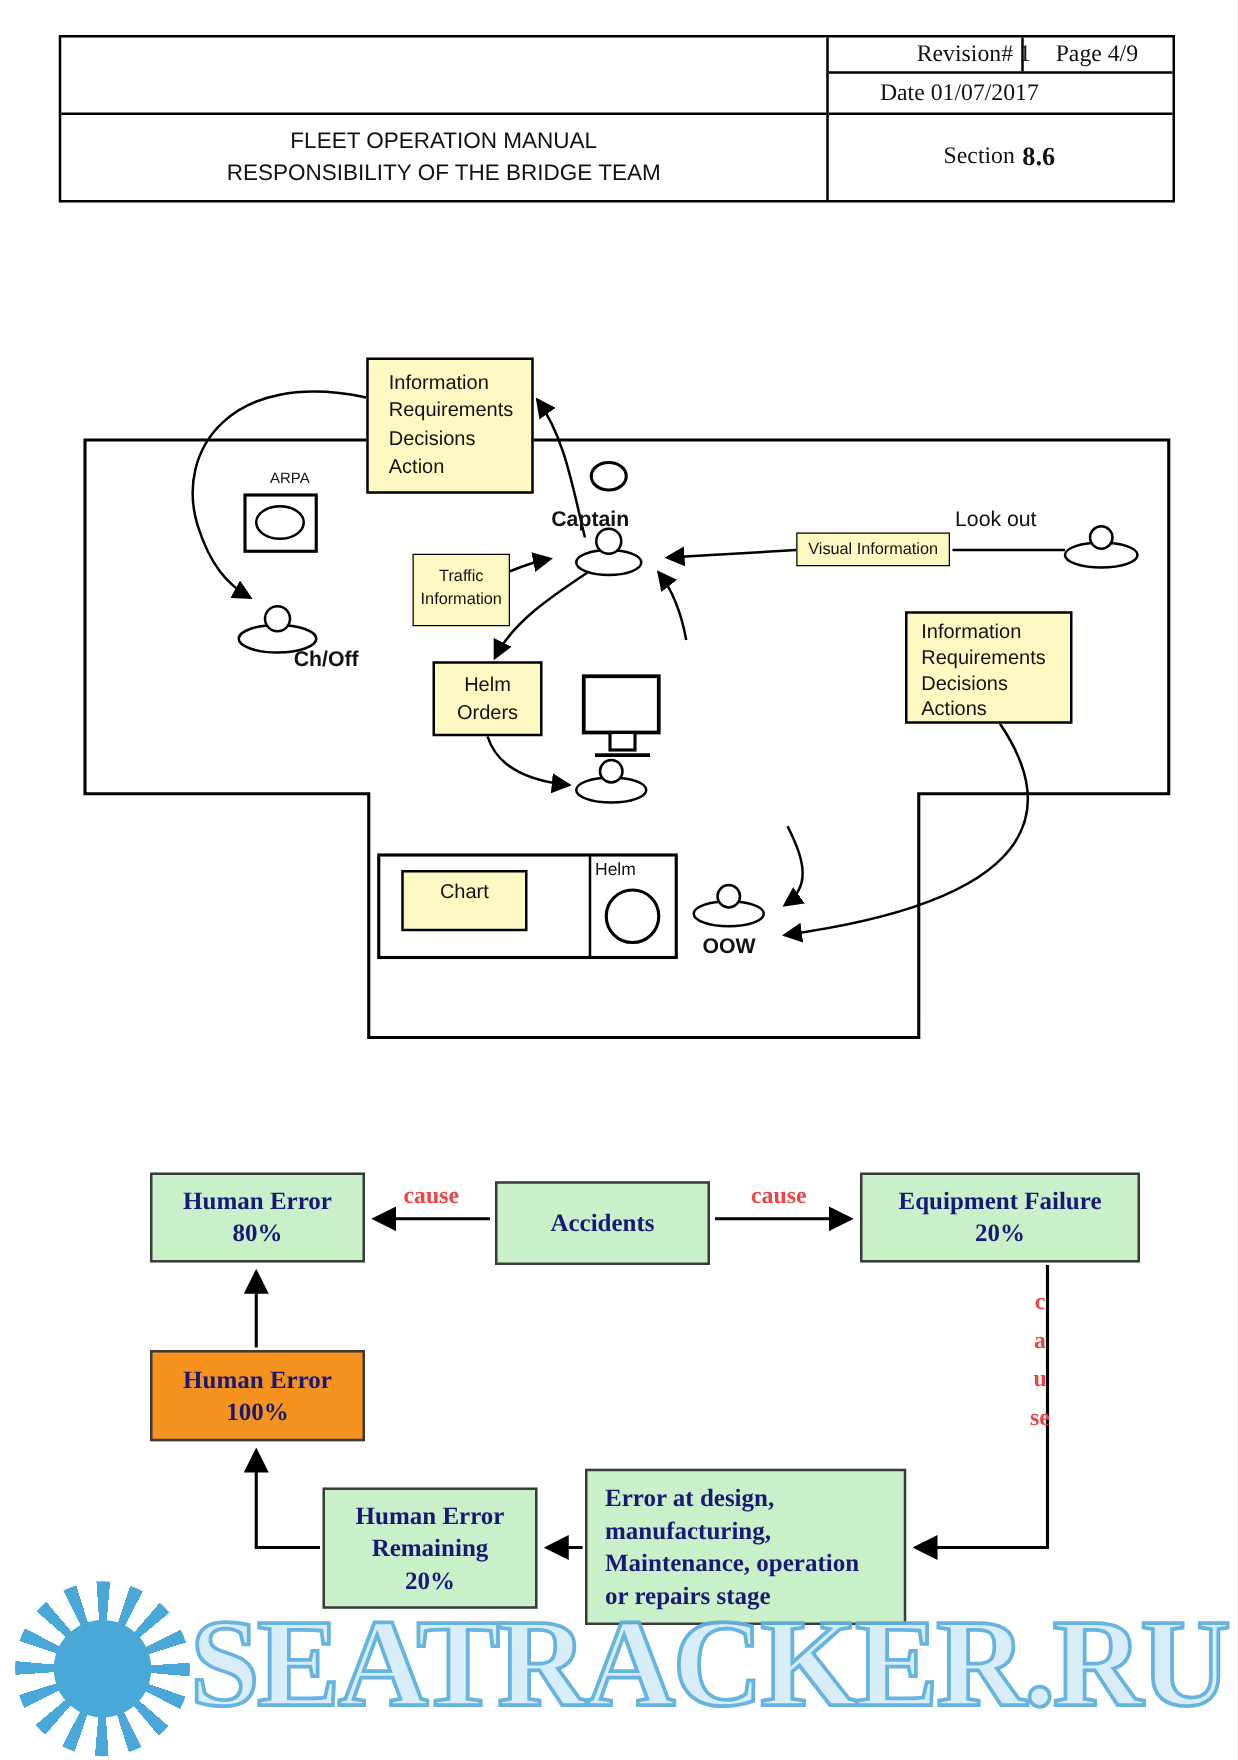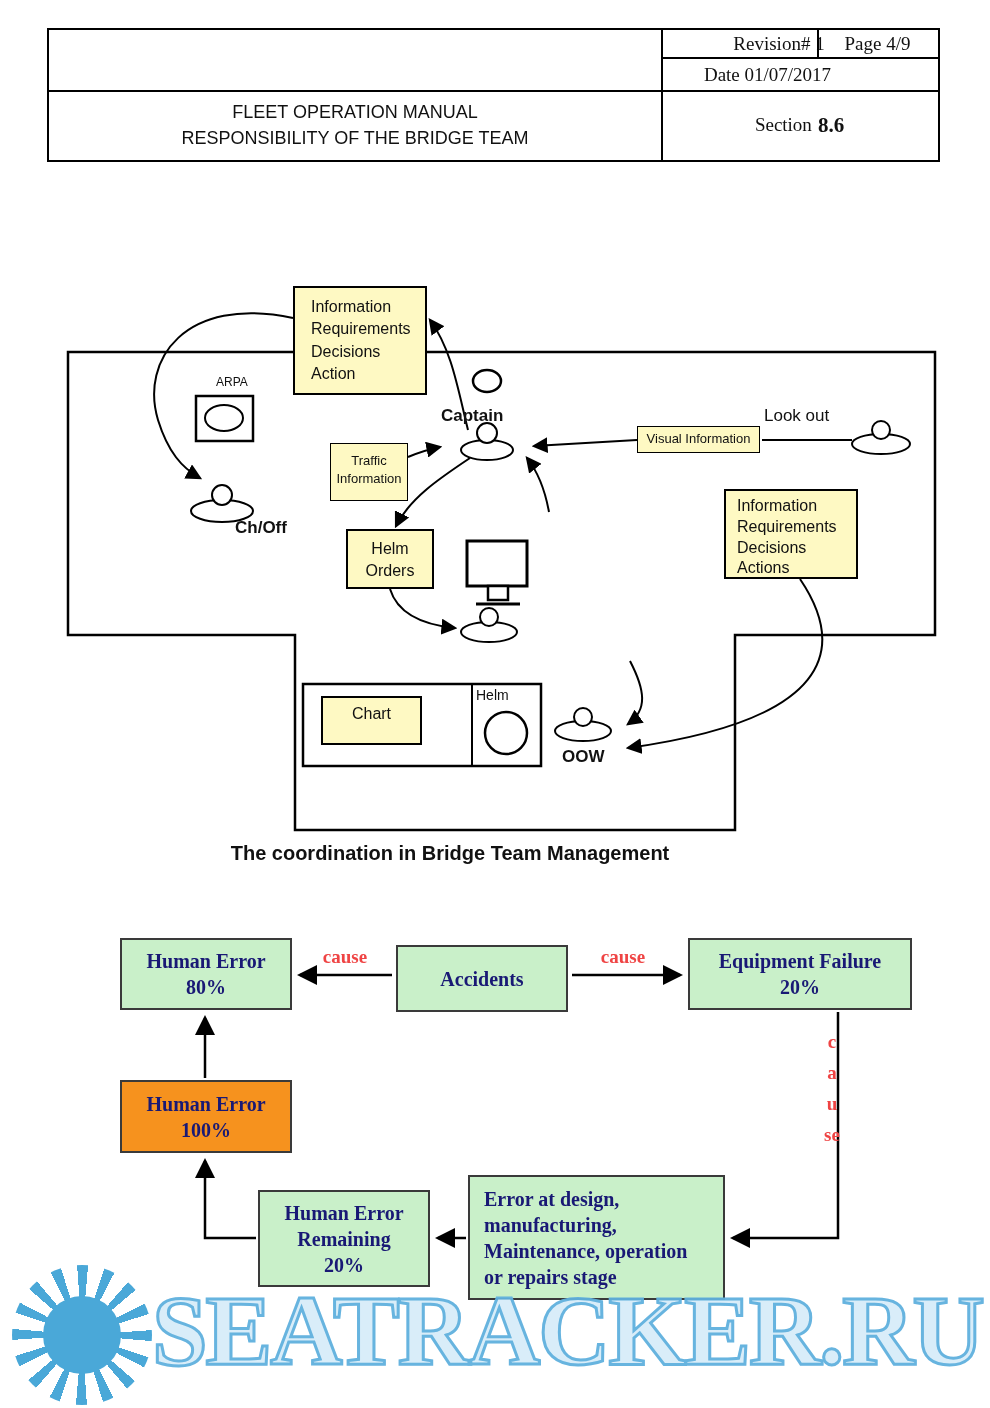--- a/index.html
+++ b/index.html
@@ -187,21 +187,20 @@
 Requirements
 Decisions
 Actions</div>
 
   <div class="dbox" style="left:321px; top:696px; width:101px; height:49px; text-align:center; padding-top:5px;">Chart</div>
 
   <div class="dlabel" style="left:476px; top:687px; font-size:14px;">Helm</div>
 
   <div class="dlabel" style="left:562px; top:747px; font-size:17px; font-weight:bold;">OOW</div>
 
-  <div class="caption">The coordination in Bridge Team Management</div>
 
   <svg class="flow-svg" width="990" height="400" viewBox="0 920 990 400">
     <defs>
       <marker id="ah2" viewBox="0 0 10 10" refX="8.5" refY="5" markerWidth="8" markerHeight="8" orient="auto-start-reverse">
         <path d="M0 0 L10 5 L0 10 z" fill="#000"></path>
       </marker>
     </defs>
     <g stroke="#000" stroke-width="2.5" fill="none">
       <path d="M392 975 L300 975" marker-end="url(#ah2)"></path>
       <path d="M572 975 L680 975" marker-end="url(#ah2)"></path>

